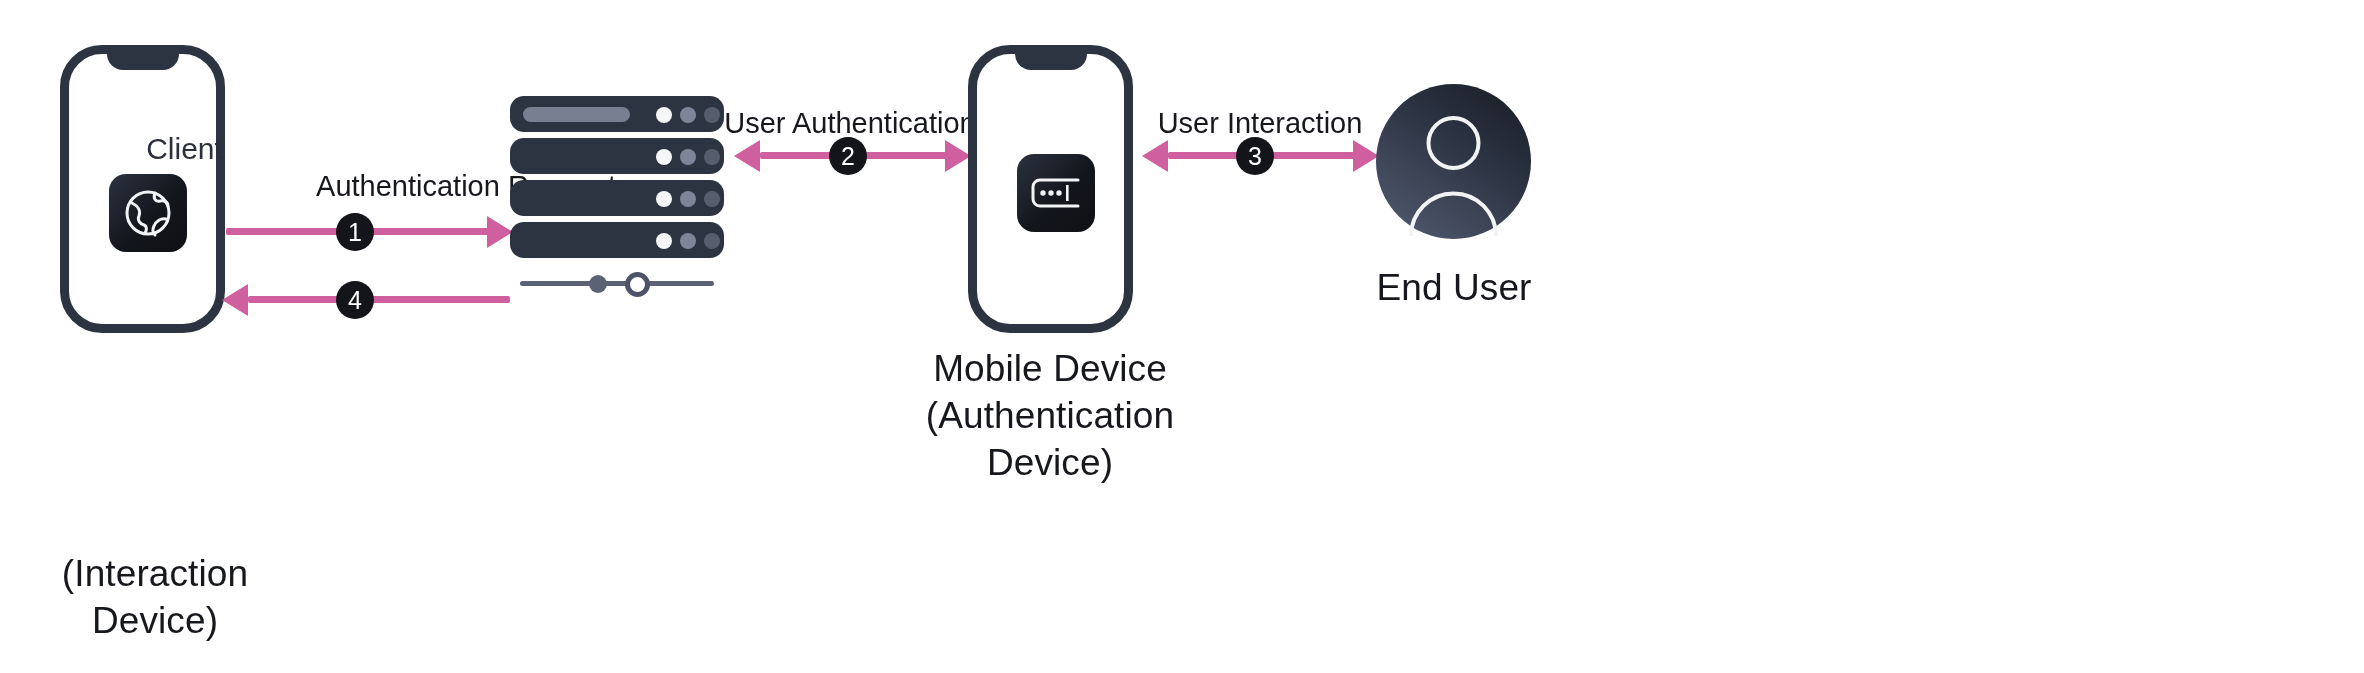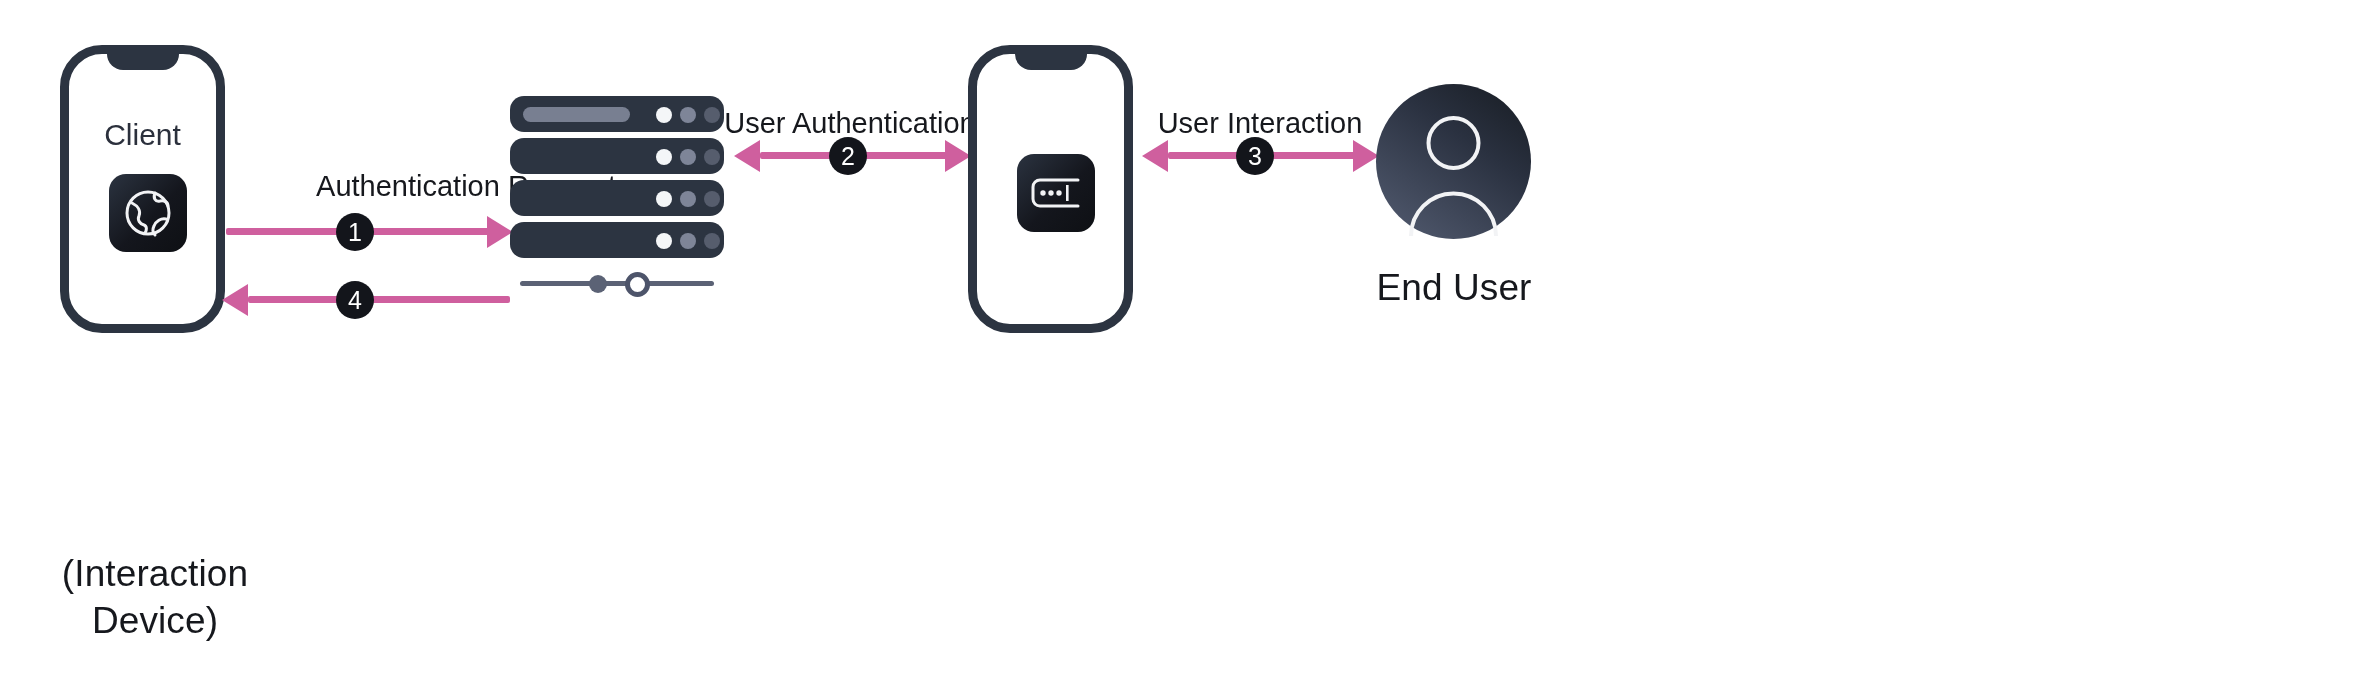--- a/index.html
+++ b/index.html
@@ -155,21 +155,21 @@
     font-family: "Liberation Sans", sans-serif;
   }
 </style>
 </head>
 <body>
 
 <div id="stage">
 
   <div class="phone" style="left:60px; top:45px; width:165px; height:288px;">
     <div class="phone-notch" style="width:72px; height:17px;"></div>
-    <div class="phone-screen-label" style="top:64px;">Client</div>
+    <div class="phone-screen-label" style="top:78px;padding-left:42px;">Client</div>
     <div class="app-tile" style="left:40px; top:120px; width:78px; height:78px;">
       <svg width="52" height="52" viewBox="0 0 52 52">
         <circle cx="26" cy="26" r="21" fill="none" stroke="#f2f3f5" stroke-width="3"></circle>
         <path d="M10 16 C16 19, 19 24, 17 29 C15 33, 18 37, 22 38 C25 39, 25 43, 23 46" fill="none" stroke="#f2f3f5" stroke-width="3" stroke-linecap="round"></path>
         <path d="M33 6 C31 11, 33 15, 38 14 C42 13, 46 15, 46 19" fill="none" stroke="#f2f3f5" stroke-width="3" stroke-linecap="round"></path>
         <path d="M44 32 C39 31, 34 34, 32 39 C30 43, 31 46, 33 48" fill="none" stroke="#f2f3f5" stroke-width="3" stroke-linecap="round"></path>
       </svg>
     </div>
   </div>
   <div class="node-caption" style="left:0px; top:550px; width:310px;">(Interaction Device)</div>
@@ -227,20 +227,21 @@
     <div class="app-tile" style="left:40px; top:100px; width:78px; height:78px;">
       <svg width="56" height="44" viewBox="0 0 56 44">
         <path d="M50 9 H12 a7 7 0 0 0 -7 7 v12 a7 7 0 0 0 7 7 H50" fill="none" stroke="#f2f3f5" stroke-width="3" stroke-linecap="round"></path>
         <circle cx="15" cy="22" r="2.7" fill="#f2f3f5"></circle>
         <circle cx="23" cy="22" r="2.7" fill="#f2f3f5"></circle>
         <circle cx="31" cy="22" r="2.7" fill="#f2f3f5"></circle>
         <rect x="38" y="14" width="2.6" height="16" fill="#f2f3f5"></rect>
       </svg>
     </div>
   </div>
+  <div class="node-caption" style="left:895px; top:345px; width:310px;"><span>Mobile Device</span><br><span>(Authentication Device)</span></div>
 
   <div class="arrow-label" style="left:1030px; top:107px; width:460px;">User Interaction</div>
   <div class="arrow-line" style="left:1168px; top:152px; width:188px;"></div>
   <div class="arrow-head left" style="left:1142px; top:140px;"></div>
   <div class="arrow-head right" style="left:1353px; top:140px;"></div>
   <div class="step-badge" style="left:1236px; top:137px;">3</div>
 
   <div class="avatar" style="left:1376px; top:84px; width:155px; height:155px;">
     <svg width="155" height="155" viewBox="0 0 155 155" style="position:absolute; left:0; top:0;">
       <circle cx="77.5" cy="59" r="25" fill="none" stroke="#f2f3f5" stroke-width="4"></circle>

